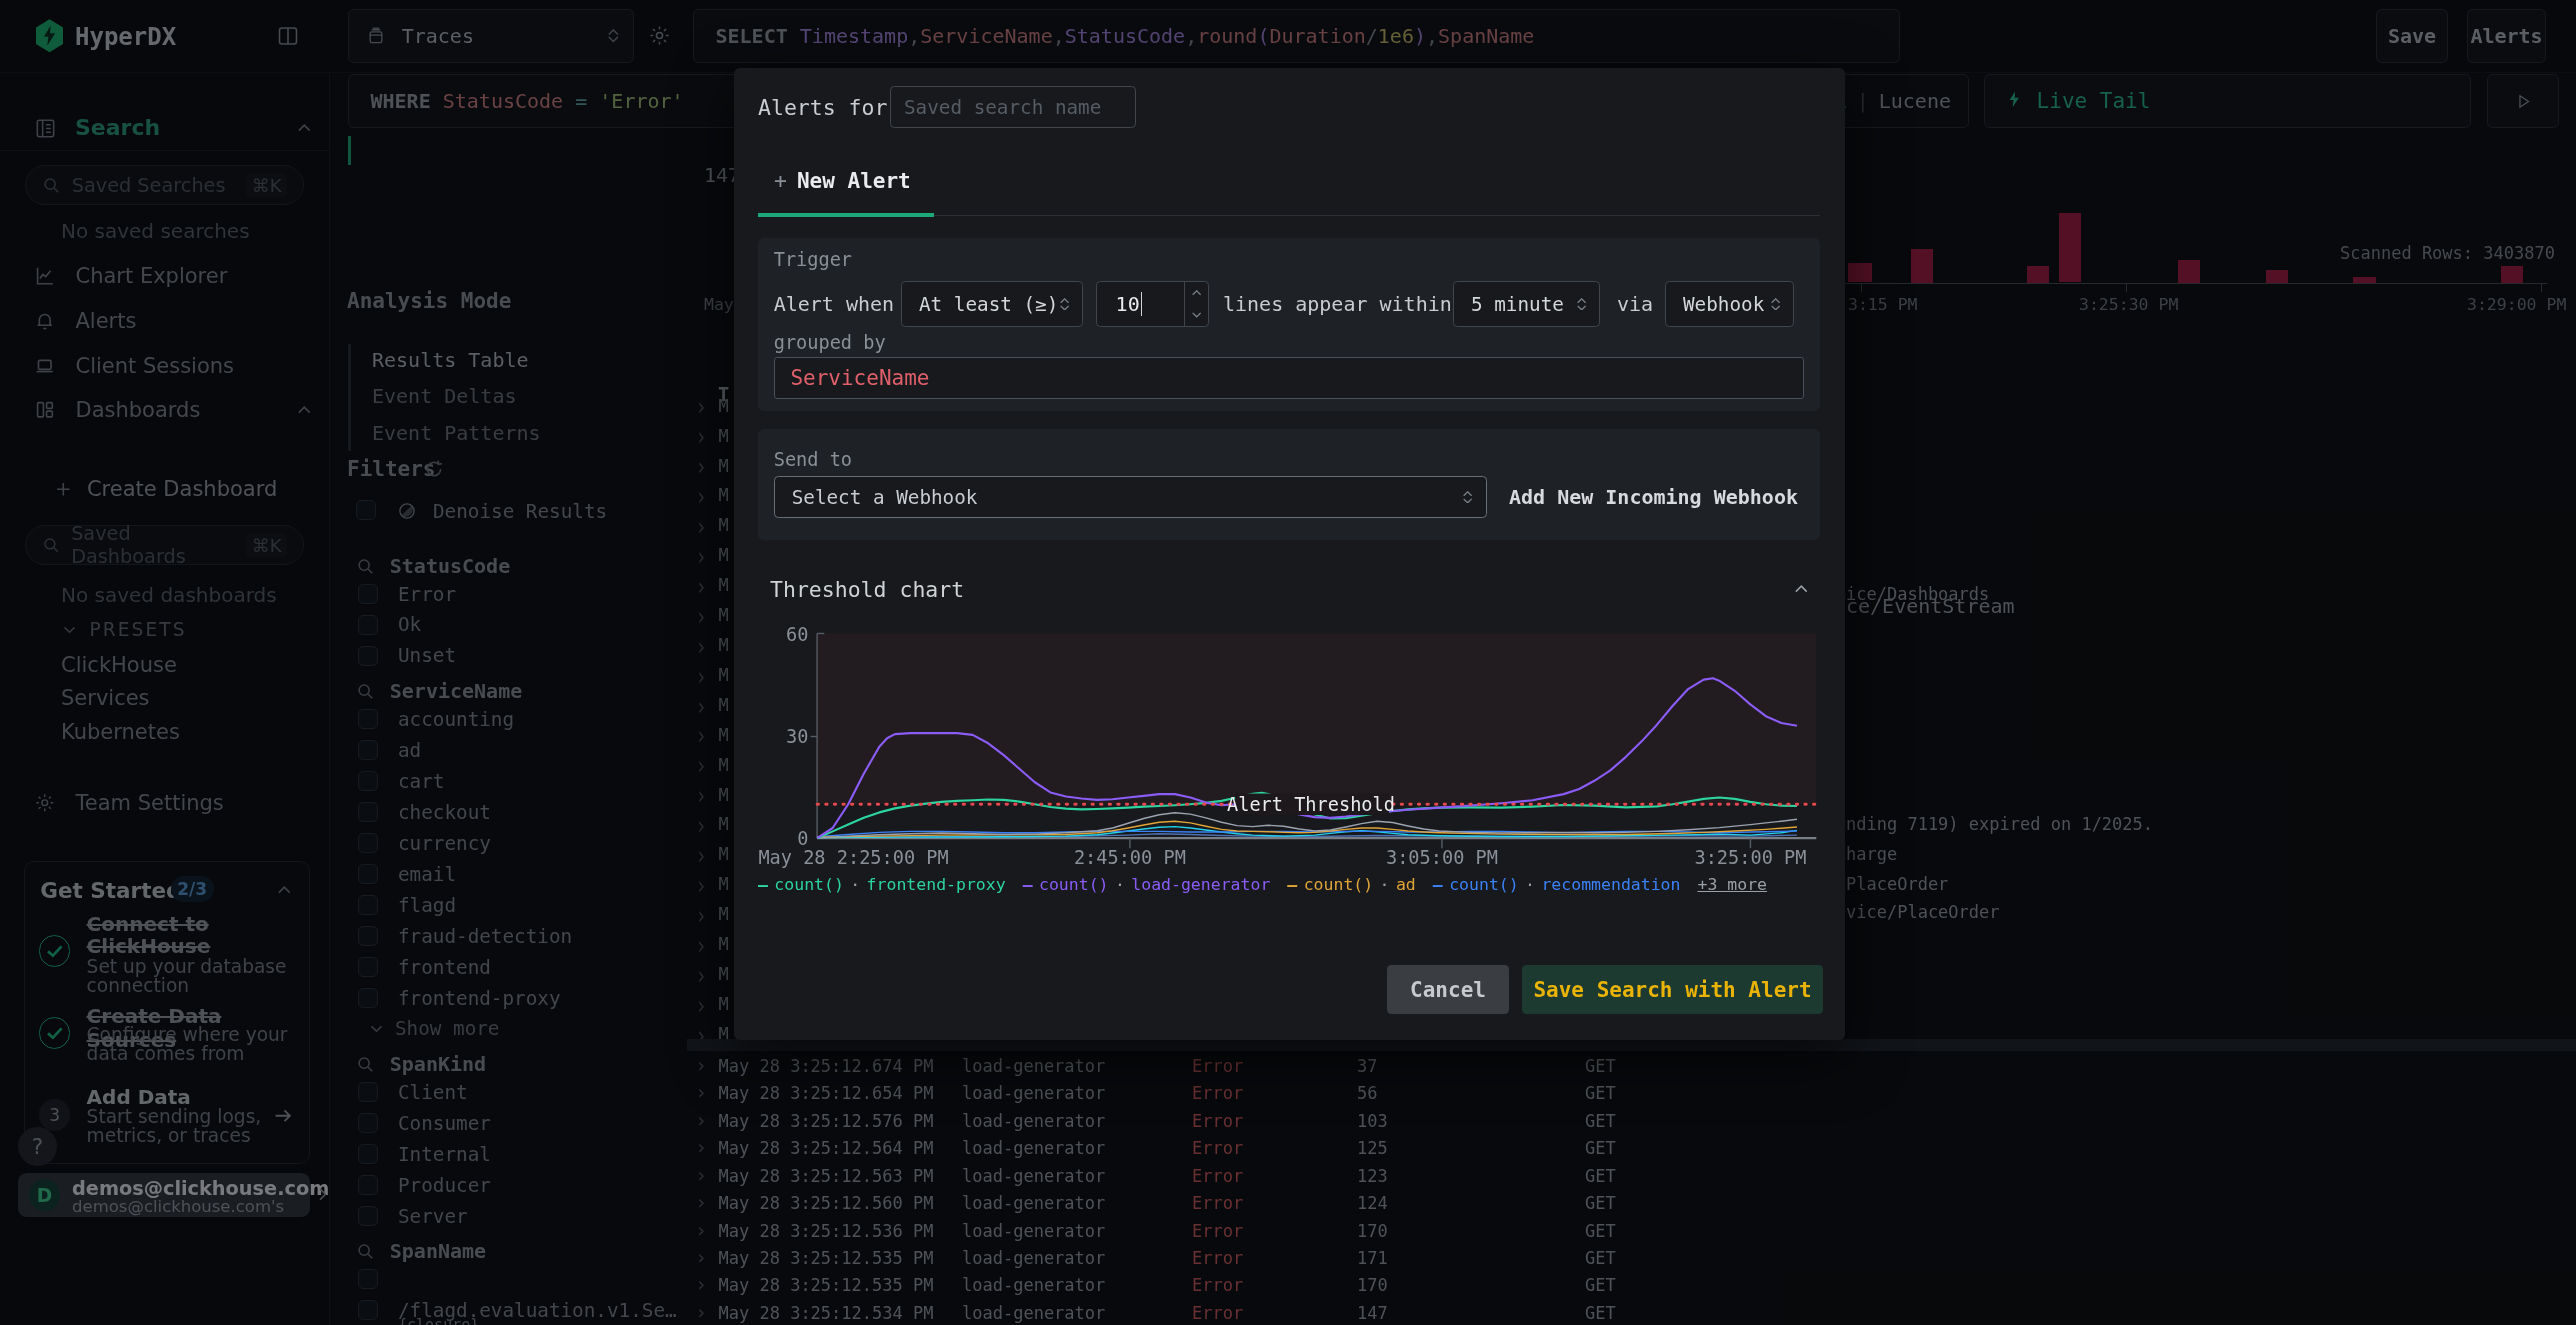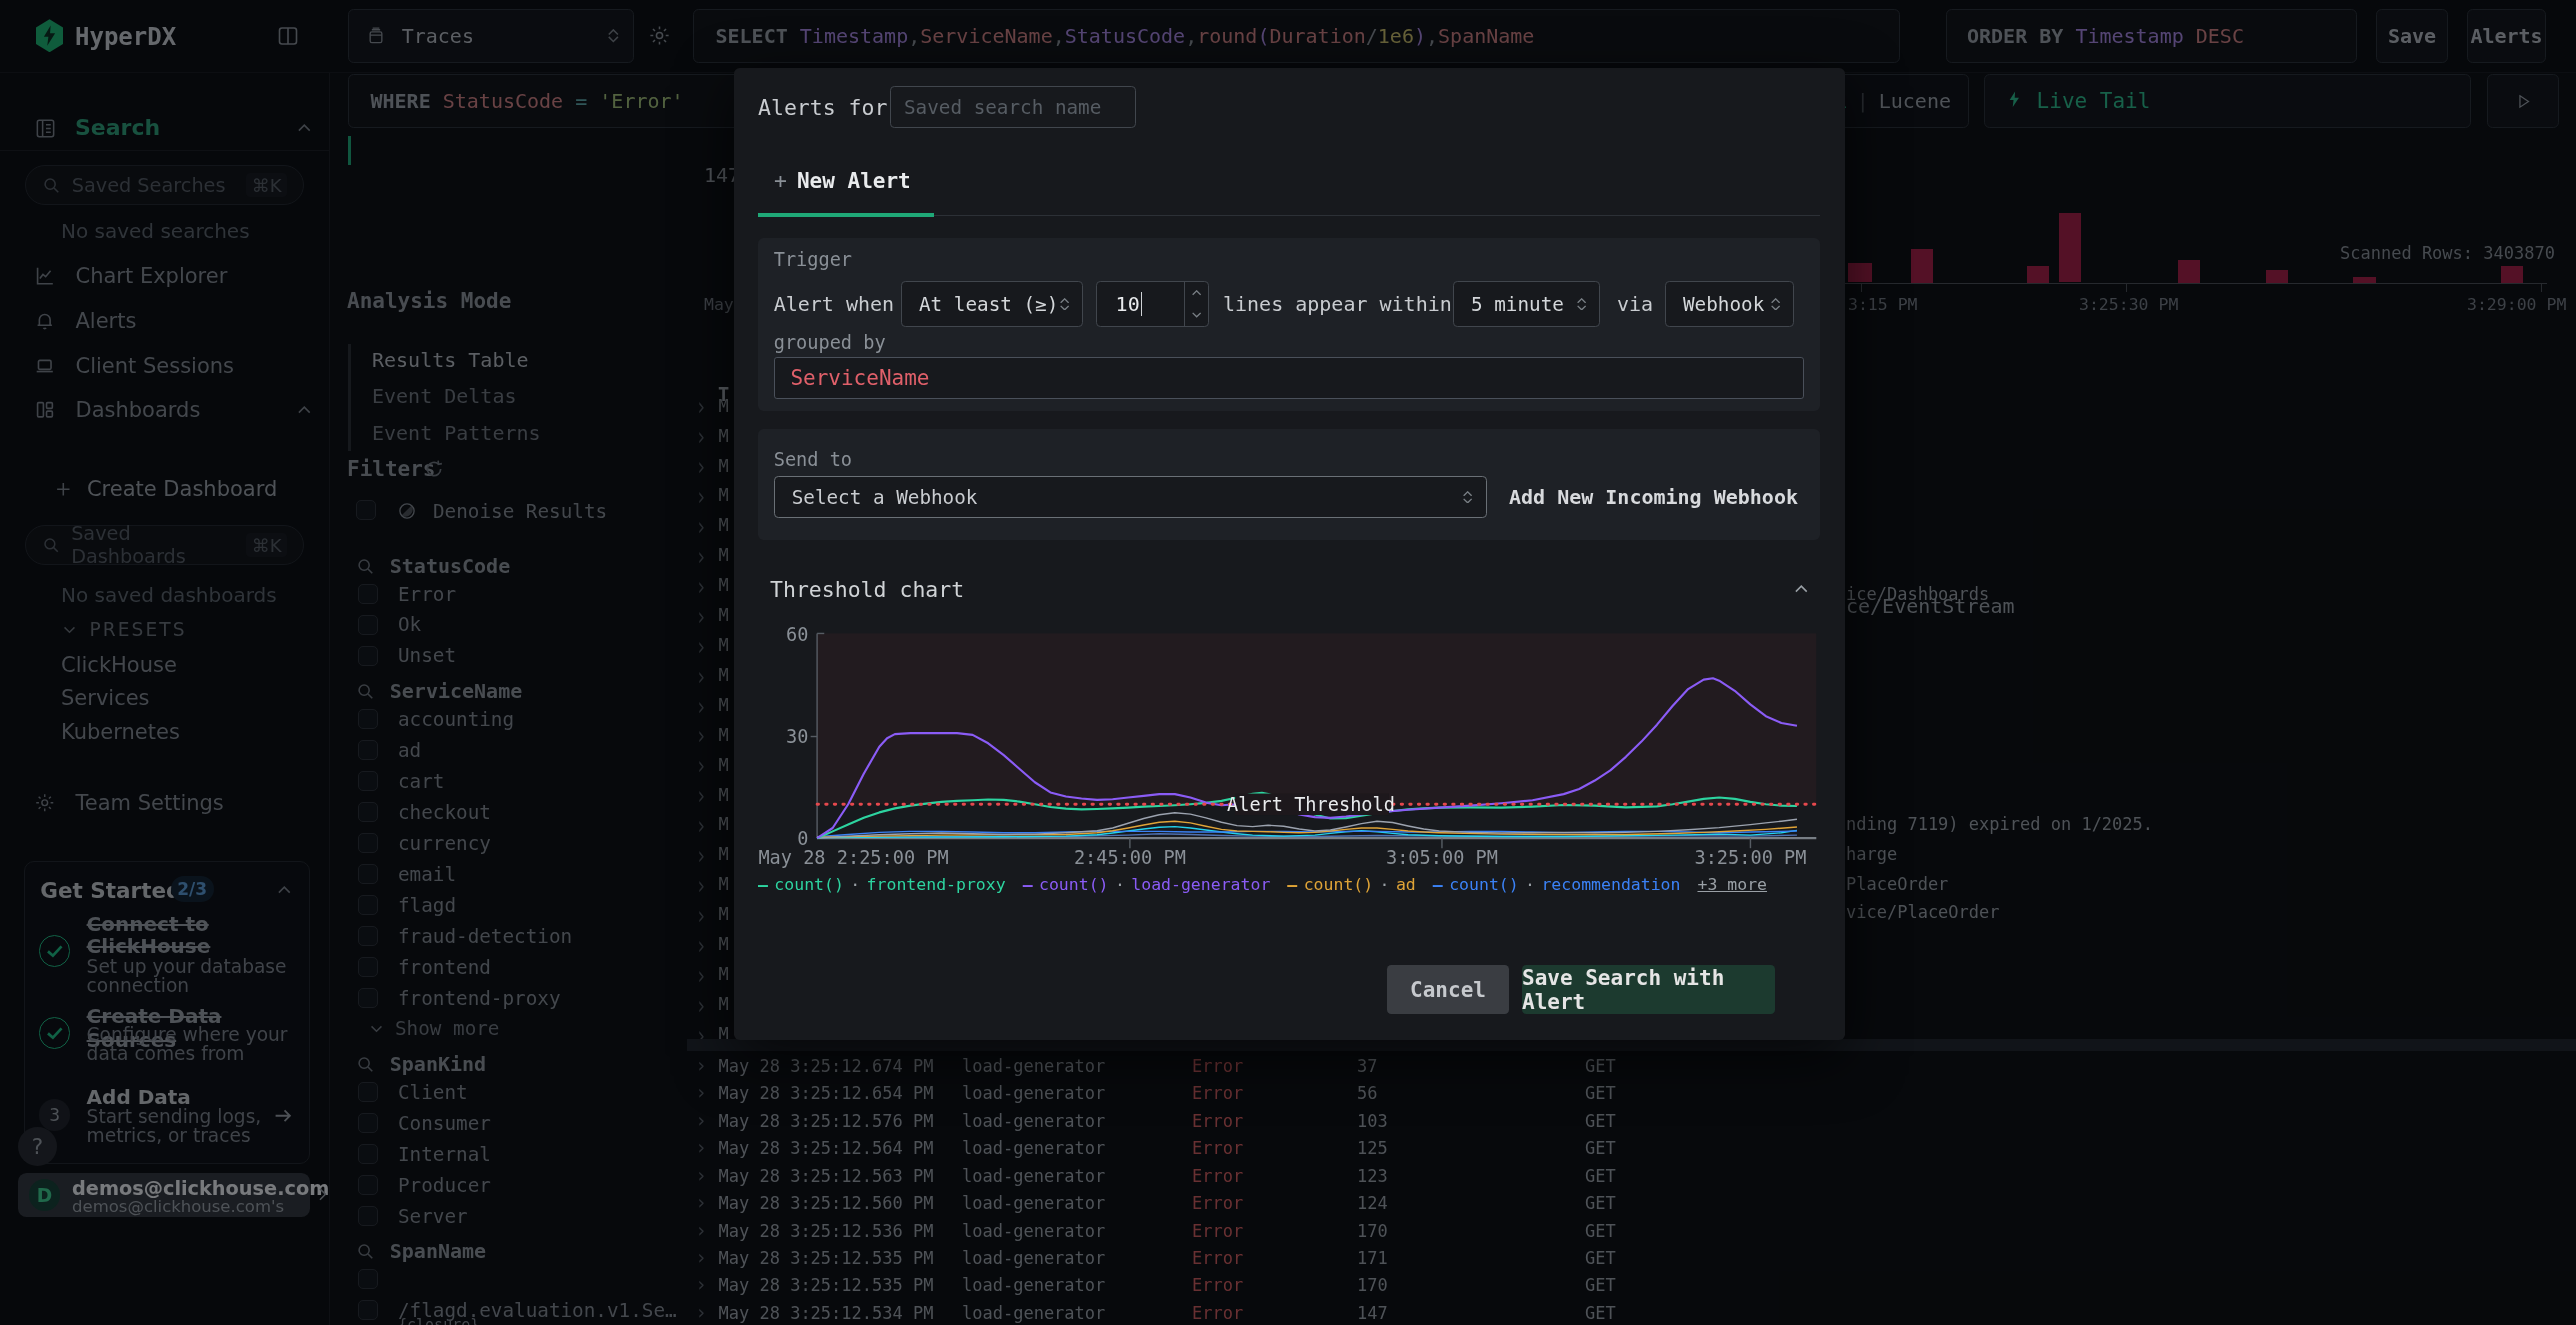--- a/index.html
+++ b/index.html
@@ -84,23 +84,20 @@
     </div>
     <span class="abs" style="left:648px;top:24px;width:23px;height:23px;color:#8a9096;">
         <svg viewBox="0 0 24 24" fill="none" stroke="currentColor" stroke-width="1.6">
           <circle cx="12" cy="12" r="3.2"></circle>
           <path d="M12 2.5v3M12 18.5v3M2.5 12h3M18.5 12h3M5.2 5.2l2.1 2.1M16.7 16.7l2.1 2.1M18.8 5.2l-2.1 2.1M7.3 16.7l-2.1 2.1"></path>
         </svg>
       </span>
 
     <div class="tbox" style="left:693px;width:1207px;background:#101215;">
       <span style="margin-left:21.5px;font-size:20px;white-space:nowrap;"><span class="tok-kw">SELECT </span><span class="tok-purple">Timestamp</span><span class="tok-plain">,</span><span class="tok-rose">ServiceName</span><span class="tok-plain">,</span><span class="tok-purple">StatusCode</span><span class="tok-plain">,</span><span class="tok-rose">round</span><span class="tok-purple">(</span><span class="tok-rose">Duration</span><span class="tok-plain">/</span><span class="tok-yellow">1e6</span><span class="tok-purple">)</span><span class="tok-plain">,</span><span class="tok-rose">SpanName</span></span>
-    </div>
-    <div class="tbox" style="left:1946px;width:411px;background:#101215;">
-      <span style="margin-left:20px;font-size:20px;white-space:nowrap;"><span class="tok-kw">ORDER BY </span><span class="tok-purple">Timestamp</span><span class="tok-rose"> DESC</span></span>
     </div>
     <div class="tbox" style="left:2376px;width:72px;justify-content:center;">
       <span class="bold" style="font-size:20px;color:#b4b9be;">Save</span>
     </div>
     <div class="tbox" style="left:2467px;width:79px;justify-content:center;">
       <span class="bold" style="font-size:20px;color:#b4b9be;">Alerts</span>
     </div>
   </div>
 
   <div class="abs" style="left:0;top:72px;width:2576px;height:66px;z-index:4;">
@@ -679,18 +676,18 @@
           <span style="color:#3b82f6;">count()</span>
           <span style="color:#9aa0a6;">·</span>
           <span style="color:#3b82f6;">recommendation</span>
         </div>
         <div style="color: rgb(154, 160, 166); text-decoration: underline;">+3 more</div>
       </div>
 
     <div class="btn" style="left:653px;top:897px;width:122px;background:#3a3d42;color:#c6c9cd;">
         <span>Cancel</span>
       </div>
-    <div class="btn" style="left:788px;top:897px;width:253px;background:#1c3a2f;color:#e5e5e5;justify-content:center;">
+    <div class="btn" style="left:788px;top:897px;width:301px;background:#1c3a2f;color:#eab308;justify-content:center;">
         <span>Save Search with Alert</span>
       </div>
   </div>
 </div>
 
 
 </body></html>

